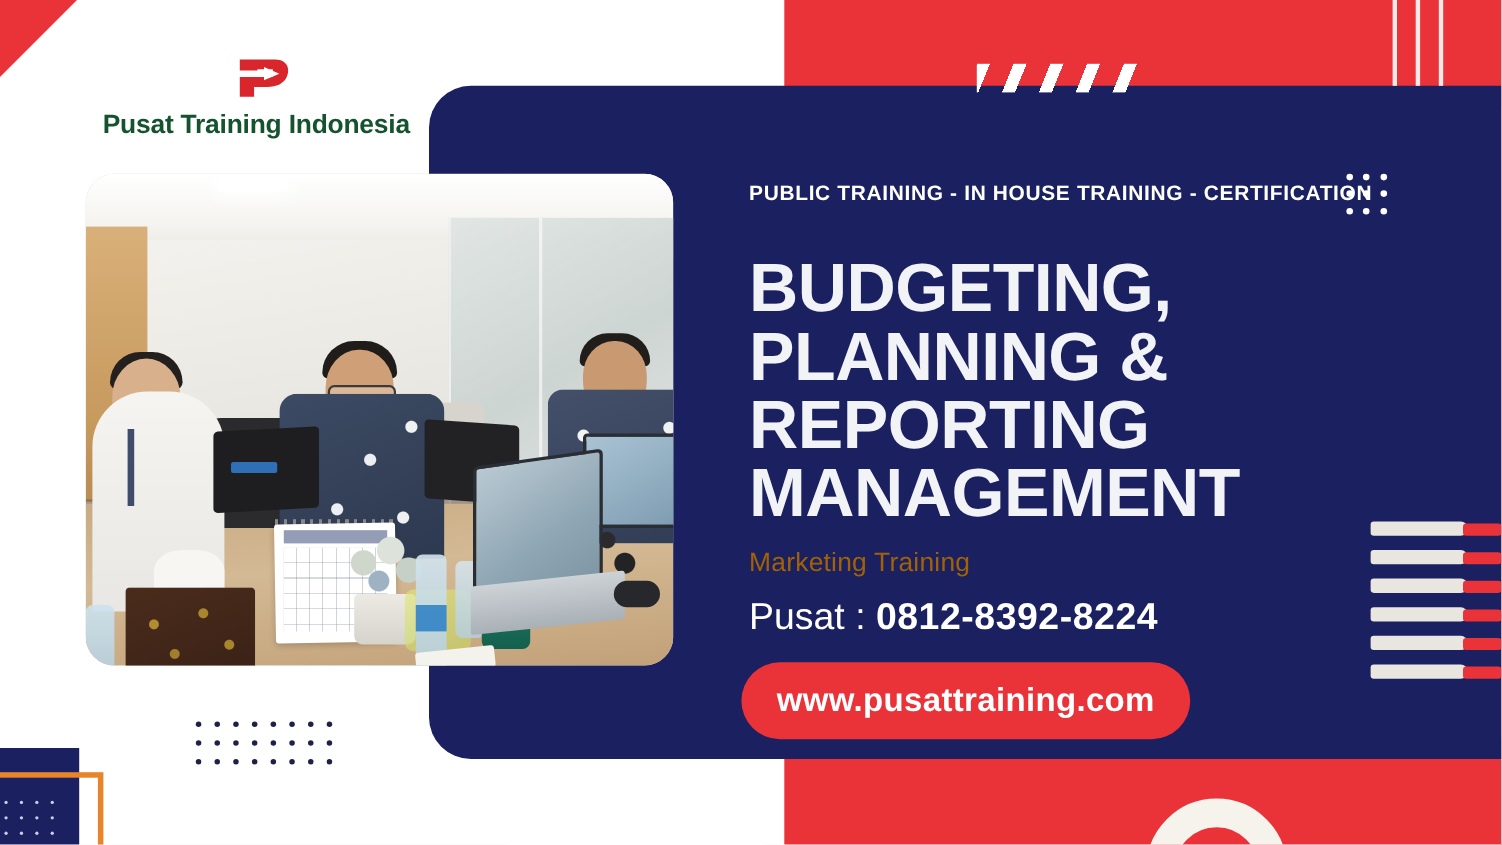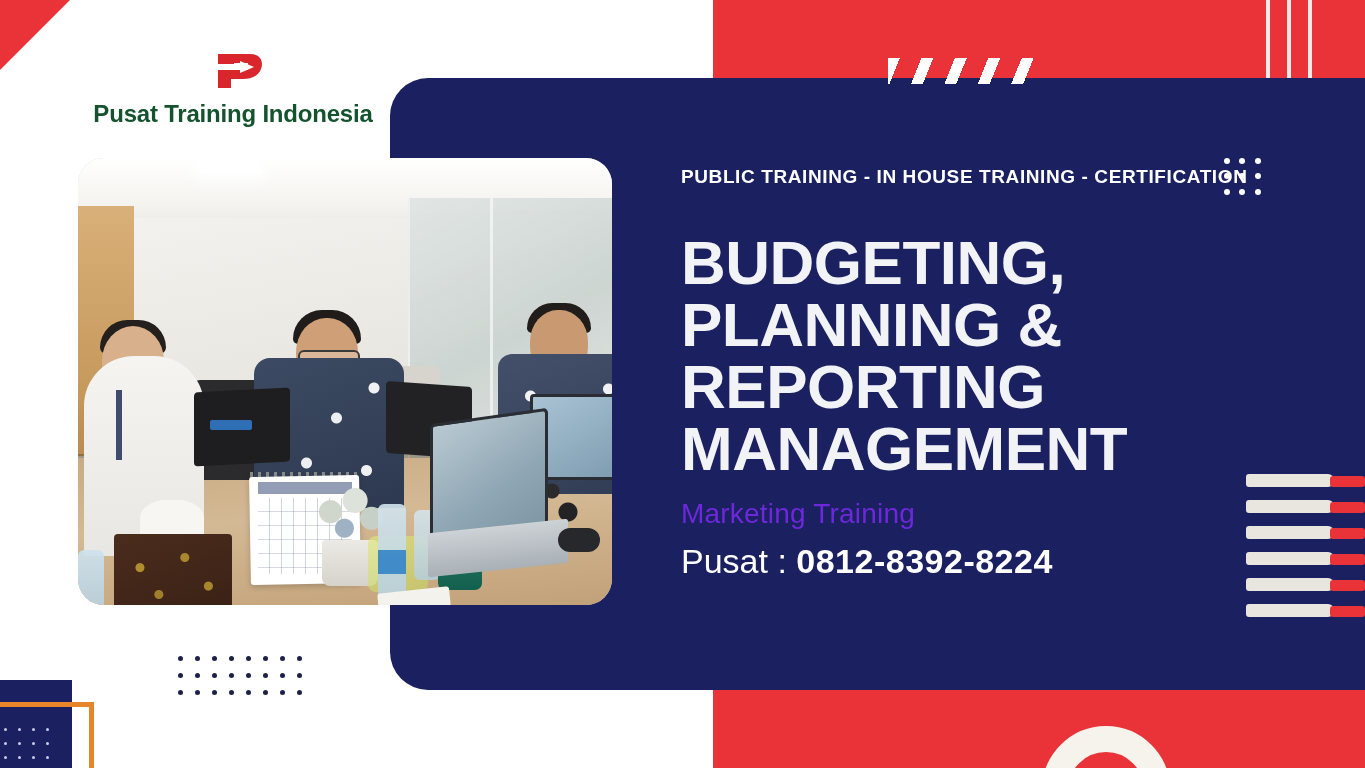--- a/index.html
+++ b/index.html
@@ -283,22 +283,22 @@
     font-weight: 700;
     letter-spacing: -.5px;
     text-transform: uppercase;
   }
   .headline span { display: block; }
 
   .subtitle {
     position: absolute;
     left: 681px;
     top: 498px;
-    color: #6d28d9;
-    font-size: 28px;
+    color: #a16207;
+    font-size: 24px;
     font-weight: 400;
     letter-spacing: .2px;
   }
   .contact {
     position: absolute;
     left: 681px;
     top: 542px;
     color: #ffffff;
     font-size: 34px;
     font-weight: 400;
@@ -541,20 +541,21 @@
     <span>BUDGETING,</span>
     <span>PLANNING &amp;</span>
     <span>REPORTING</span>
     <span>MANAGEMENT</span>
   </div>
 
   <div class="subtitle">Marketing Training</div>
 
   <div class="contact"><span>Pusat : </span><b>0812-8392-8224</b></div>
 
+  <button class="cta-button">www.pusattraining.com</button>
 
   <div class="bar-stack">
     <div class="bar-row" style="top:0px">
         <span class="seg-light"></span>
         <span class="seg-red"></span>
       </div>
     <div class="bar-row" style="top:26px">
         <span class="seg-light"></span>
         <span class="seg-red"></span>
       </div>

